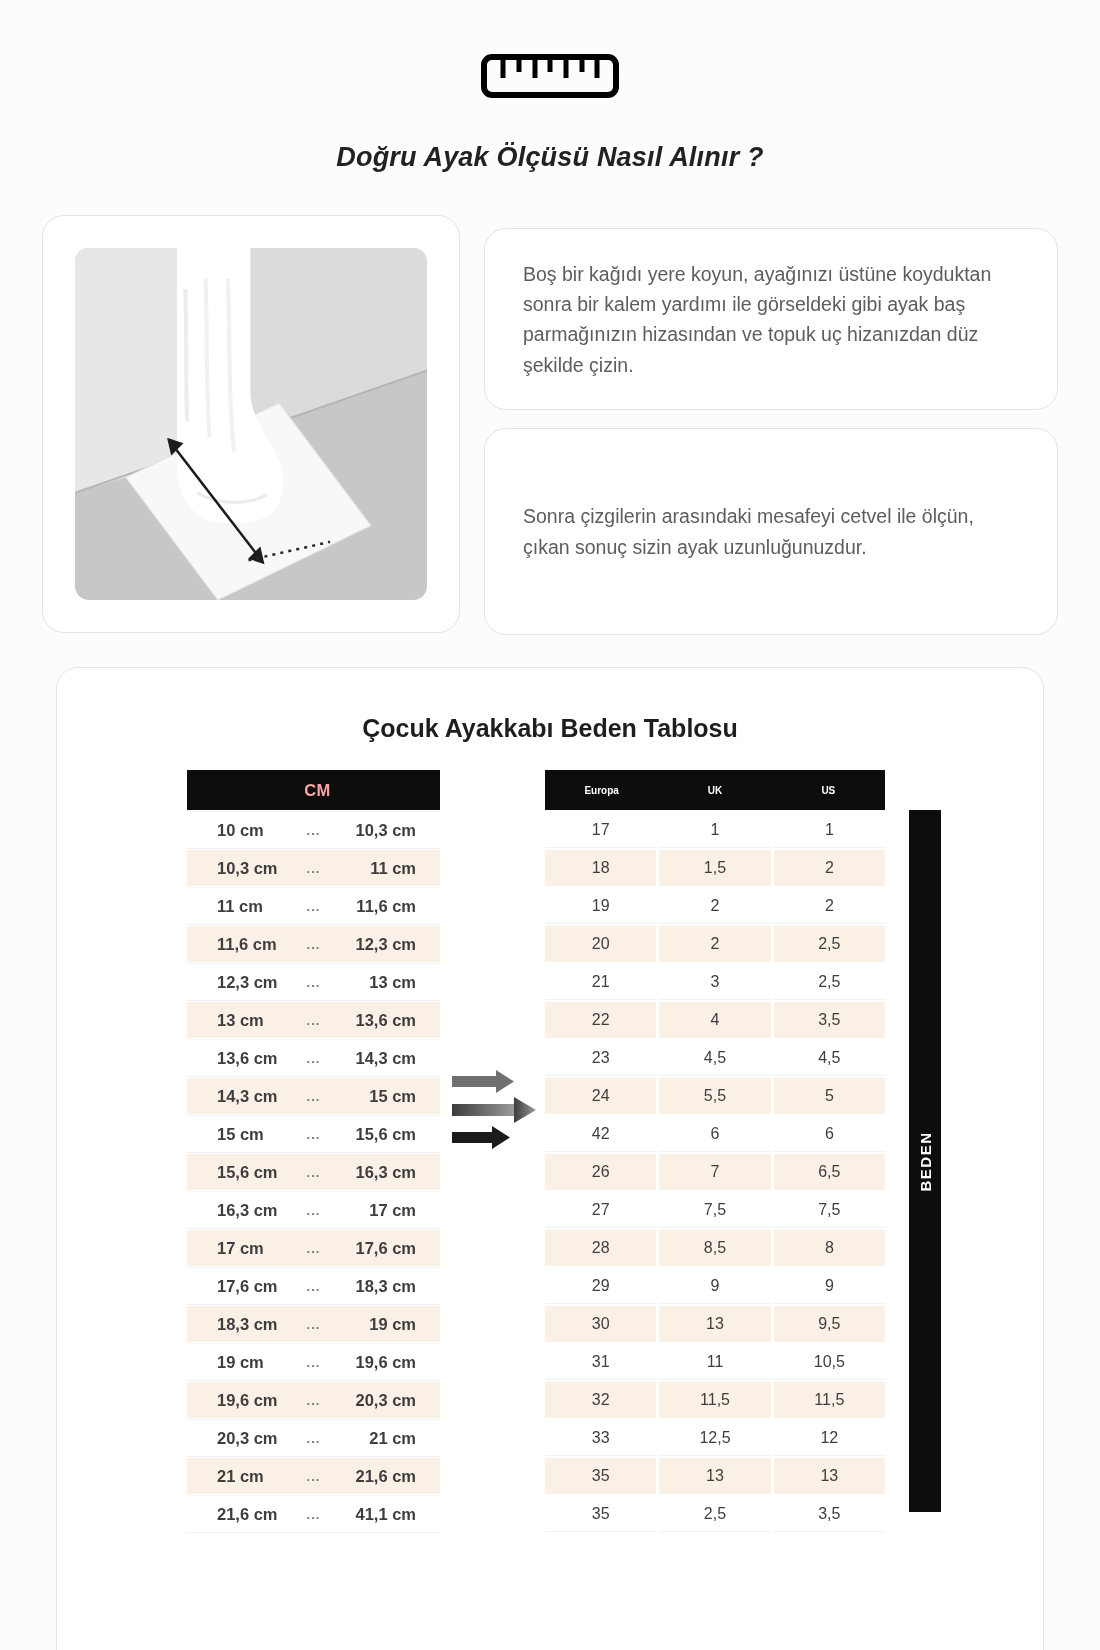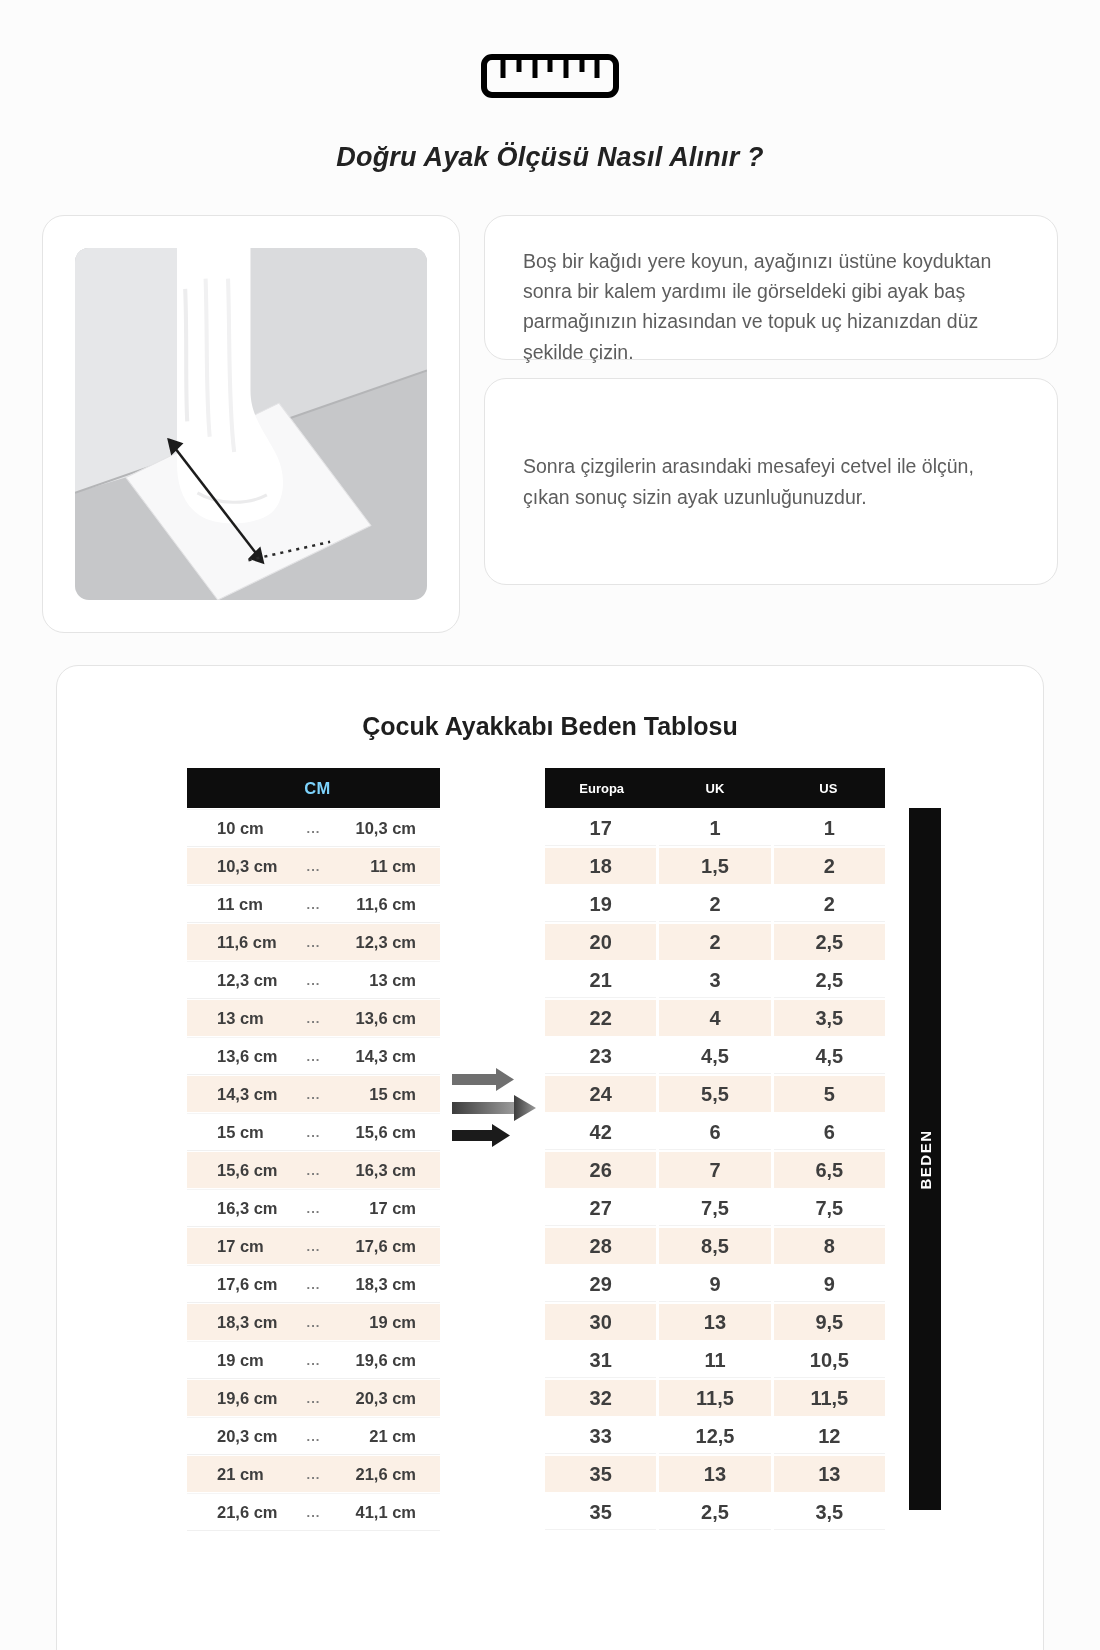--- a/index.html
+++ b/index.html
@@ -25,35 +25,35 @@
   .card{
     background:#fff;border:1px solid #e4e4e4;border-radius:22px;
     box-sizing:border-box;
   }
   .photo-card{width:418px;height:418px;padding:32px;flex:none;}
   .photo{width:100%;height:100%;border-radius:14px;overflow:hidden;display:block;}
   .text-col{flex:1;display:flex;flex-direction:column;gap:18px;}
   .text-card{
     padding:30px 38px;font-size:19.5px;color:#5d5d5d;line-height:1.55;
   }
-  .text-card.first{height:145px;}
+  .text-card.first{height:182px;margin-top:13px;}
   .text-card.second{height:207px;display:flex;align-items:center;justify-content:center;}
 
   
   .big-card{
     margin:32px 56px 0;height:1104px;position:relative;
   }
   .section-title{
     text-align:center;font-size:25px;font-weight:bold;color:#1e1e1e;
     padding-top:46px;margin:0;
   }
   .tables{position:relative;margin-top:27px;padding-left:130px;display:flex;}
 
   .thead{
-    background:#0d0d0d;color:#7dd3fc;height:40px;
+    background:#0d0d0d;color:#fca5a5;height:40px;
     display:flex;align-items:center;justify-content:center;
     font-size:16.5px;font-weight:bold;letter-spacing:.5px;padding-left:8px;
   }
   
   .cm-table{width:253px;flex:none;}
   .cm-row{
     height:36px;margin-top:2px;display:grid;
     grid-template-columns:1fr 36px 1fr;align-items:center;
     padding:0 20px;box-sizing:border-box;
     font-size:16.5px;font-weight:700;color:#3e3e3e;
@@ -66,26 +66,26 @@
 
   
   .arrow-zone{width:105px;flex:none;position:relative;}
   .arrows{position:absolute;left:10px;top:298px;}
 
   
   .size-table{width:340px;flex:none;}
   .size-head{
     background:#0d0d0d;height:40px;display:grid;
     grid-template-columns:1fr 1fr 1fr;align-items:center;
-    color:#fff;font-size:13px;font-weight:600;text-align:center;
+    color:#fff;font-size:10px;font-weight:600;text-align:center;
   }
   .size-row{
     height:36px;margin-top:2px;display:grid;
     grid-template-columns:1fr 1fr 1fr;column-gap:3px;
-    font-size:20px;font-weight:700;color:#3e3e3e;
+    font-size:16px;font-weight:400;color:#3e3e3e;
   }
   .size-row span{display:flex;align-items:center;justify-content:center;background:#fff;}
   .size-row.plain span{box-shadow:inset 0 -1px 0 #f2f2f2;}
   .size-row.alt span{background:#fbf0e6;}
 
   
   .beden-bar{
     width:32px;height:702px;background:#0d0d0d;margin-left:24px;margin-top:40px;
     display:flex;align-items:center;justify-content:center;flex:none;
   }

